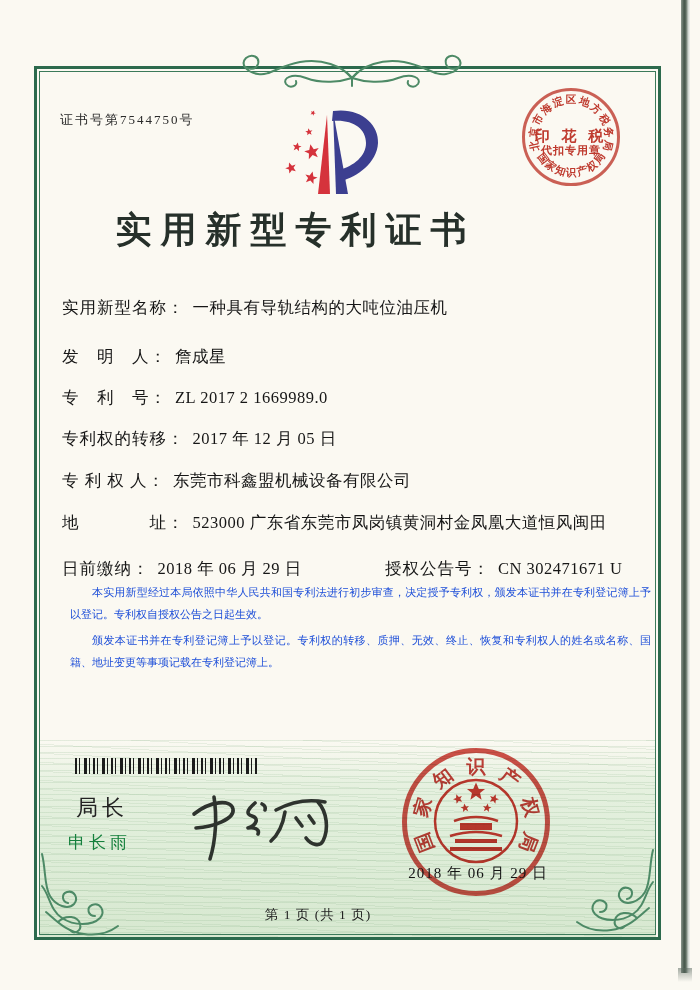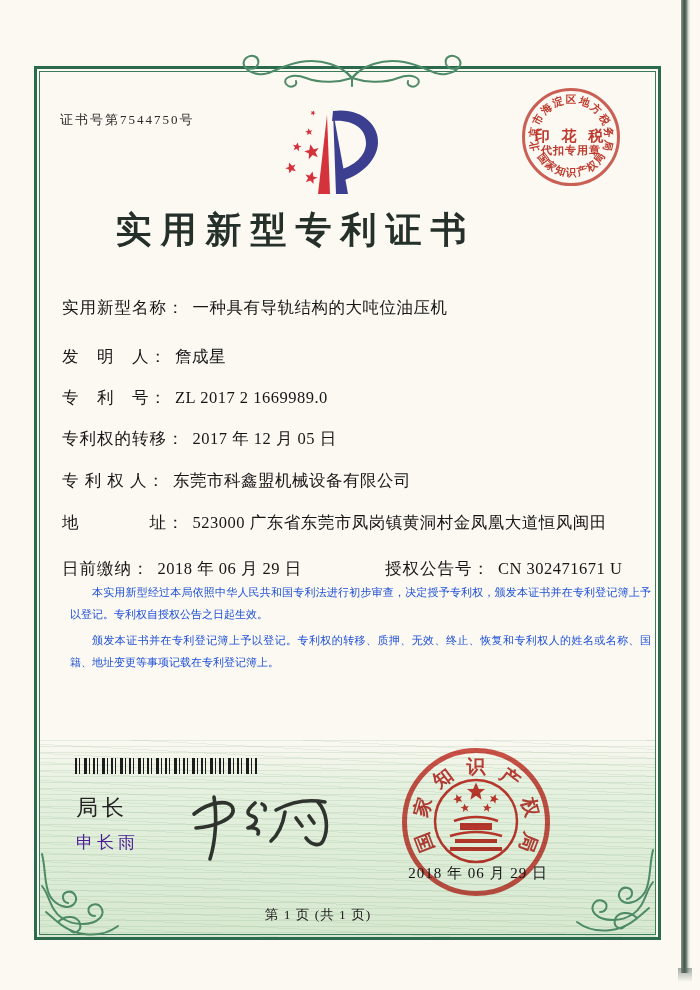--- a/index.html
+++ b/index.html
@@ -54,21 +54,21 @@
   .barcode{
     position:absolute;left:75px;top:758px;width:183px;height:16px;
     background:
       repeating-linear-gradient(90deg,
         #1c1c1c 0 2px,transparent 2px 4px,
         #1c1c1c 4px 5px,transparent 5px 9px,
         #1c1c1c 9px 12px,transparent 12px 14px,
         #1c1c1c 14px 15px,transparent 15px 18px);
   }
   .signer-role{position:absolute;left:76px;top:793px;font-size:22px;letter-spacing:4px;color:#222;}
-  .signer-name{position:absolute;left:76px;top:831px;font-size:17px;letter-spacing:4px;color:#4c1d95;}
+  .signer-name{position:absolute;left:68px;top:831px;font-size:17px;letter-spacing:4px;color:#15803d;}
   .signature-svg{position:absolute;left:158px;top:752px;}
   
   .seal{
     position:absolute;left:402px;top:748px;width:148px;height:148px;border-radius:50%;
     border:5px solid rgba(205,58,50,.88);box-sizing:border-box;
     mix-blend-mode:multiply;
   }
   .seal .arc-char{font-size:19px;font-weight:bold;color:#c8403a;}
   .emblem{position:absolute;left:50%;top:22px;transform:translateX(-50%);}
   .seal-date{

